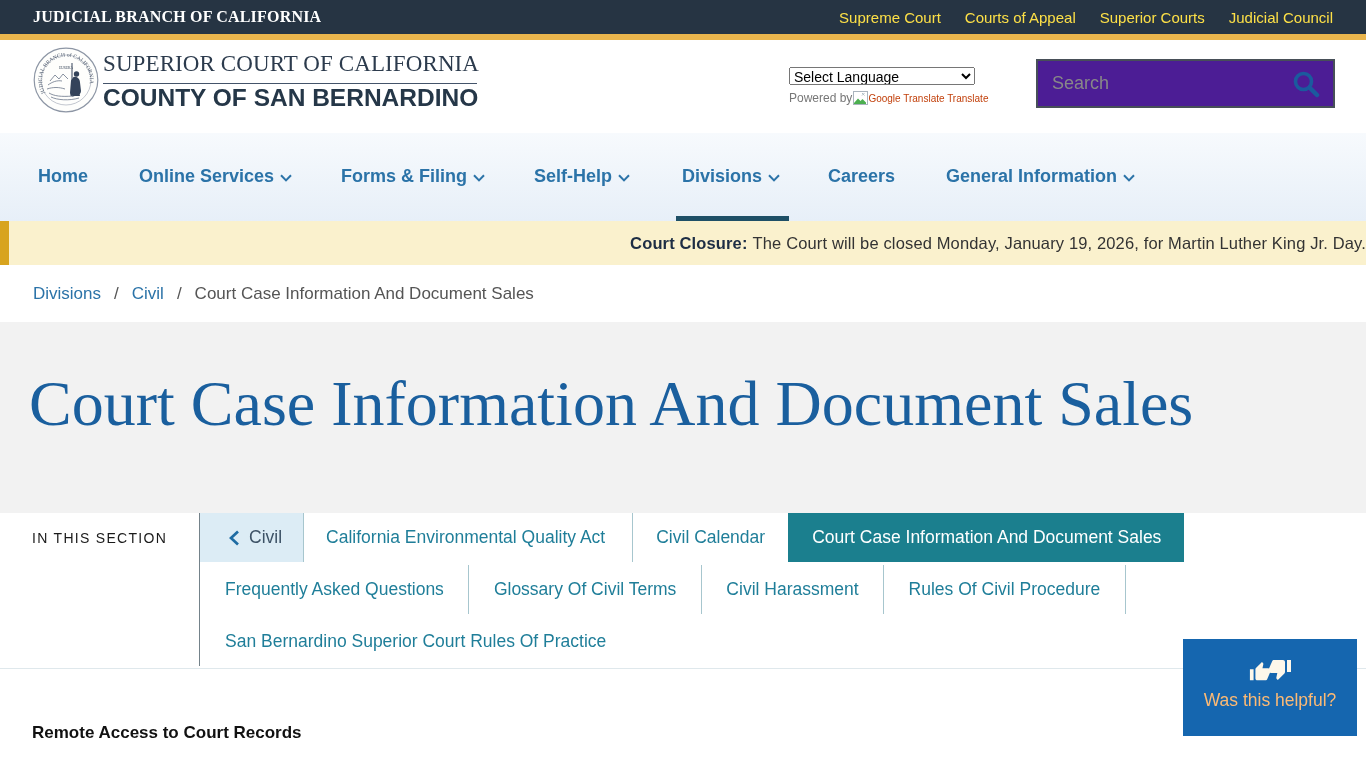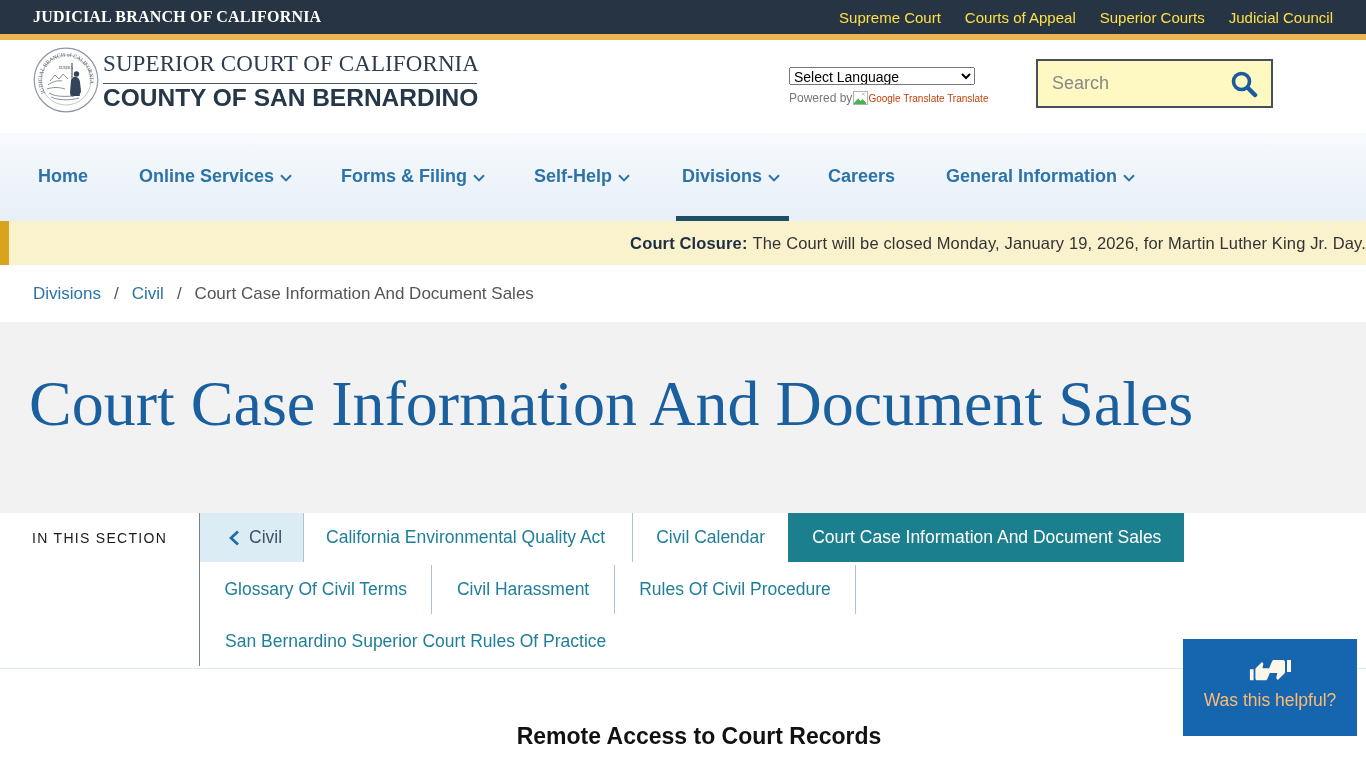--- a/index.html
+++ b/index.html
@@ -25,22 +25,22 @@
     color:#2c3b4d; letter-spacing:0.1px; white-space:nowrap; }
   .sitetitle .rule { height:1px; background:#44546a; margin:6px 0 0 0; width:374px; }
   .sitetitle .line2 { font-size:24.5px; font-weight:bold; color:#253748;
     letter-spacing:0px; white-space:nowrap; }
   .langwrap { position:absolute; left:789px; top:27px; }
   .langwrap select { width:186px; height:18px; font-size:14px; color:#000;
     font-family:"Liberation Sans",sans-serif; }
   .poweredby { margin-top:4px; font-size:12px; color:#777; display:flex; align-items:center; white-space:nowrap; }
   .poweredby svg { margin-left:1px; margin-right:0; }
   .poweredby .gt { font-size:10px; color:#c2410c; }
-  .searchbox { position:absolute; left:1036px; top:19px; width:237px; height:49px;
-    border:2px solid #474f58; background:#fef9c3; display:flex; align-items:center; }
+  .searchbox { position:absolute; left:1036px; top:19px; width:299px; height:49px;
+    border:2px solid #474f58; background:#4c1d95; display:flex; align-items:center; }
   .searchbox .ph { color:#888; font-size:18px; padding-left:14px; flex:1; }
 
   
   .nav { height:88px; background:linear-gradient(#f7fafd,#e7eff8); position:relative; }
   .nav a { color:#2b73a8; font-size:18px; display:flex; align-items:center;
     position:absolute; top:31px; height:24px;font-weight:bold; }
   .nav .chev { margin-left:6px; margin-top:3px; }
   .nav .active-underline { position:absolute; left:676px; top:83px; width:113px;
     height:5px; background:#1e4f66; }
 
@@ -68,21 +68,21 @@
   .tabrow { display:flex; align-items:stretch; }
   .tab { display:flex; align-items:center; font-size:17.5px; color:#1f7e99;
     padding:0 24.5px; height:49px; border-right:1px solid #a7c6ce; }
   .tab.noborder { border-right:none; }
   .tab.first { background:#dcecf5; padding:0 21px 0 28px; }
   .tab.active { background:#1b7f8e; color:#fff; border-right:none; padding:0 23px 0 24px; }
   .tabrow.r2, .tabrow.r3 { margin-top:3px; }
 
   
   .content { padding:54px 0 0 32px; }
-  .content h2 { font-size:23px; color:#111;text-align:center; }
+  .content h2 { font-size:17px; color:#111; }
 
   
   .helpful { position:absolute; left:1183px; top:639px; width:174px; height:97px;
     background:#1566af; color:#fdba74; text-align:center; z-index:5; }
   .helpful .thumbs { margin-top:18px; height:26px; display:flex; justify-content:center; align-items:flex-start; }
   .helpful .txt { font-size:17.5px; margin-top:7px; }
 </style>
 </head>
 <body>
   <div class="topbar">
@@ -182,20 +182,21 @@
     <div class="tabs">
       <div class="tabrow r1">
         <a class="tab first" href="#" style="color:#3d5266"><svg width="12" height="16" viewBox="0 0 12 16" style="margin-right:9px;">
             <path d="M10 1.5 L3 8 L10 14.5" fill="none" stroke="#1e6ca3" stroke-width="2.7"></path>
           </svg>Civil</a>
         <a class="tab" href="#" style="padding:0 27px 0 22px;">California Environmental Quality Act</a>
         <a class="tab noborder" href="#" style="padding:0 23px;">Civil Calendar</a>
         <a class="tab active" href="#">Court Case Information And Document Sales</a>
       </div>
       <div class="tabrow r2">
+        <a class="tab" href="#" style="padding-left:25px;">Frequently Asked Questions</a>
         <a class="tab" href="#">Glossary Of Civil Terms</a>
         <a class="tab" href="#">Civil Harassment</a>
         <a class="tab" href="#">Rules Of Civil Procedure</a>
       </div>
       <div class="tabrow r3">
         <a class="tab noborder" href="#" style="padding-left:25px;">San Bernardino Superior Court Rules Of Practice</a>
       </div>
     </div>
   </div>
 

